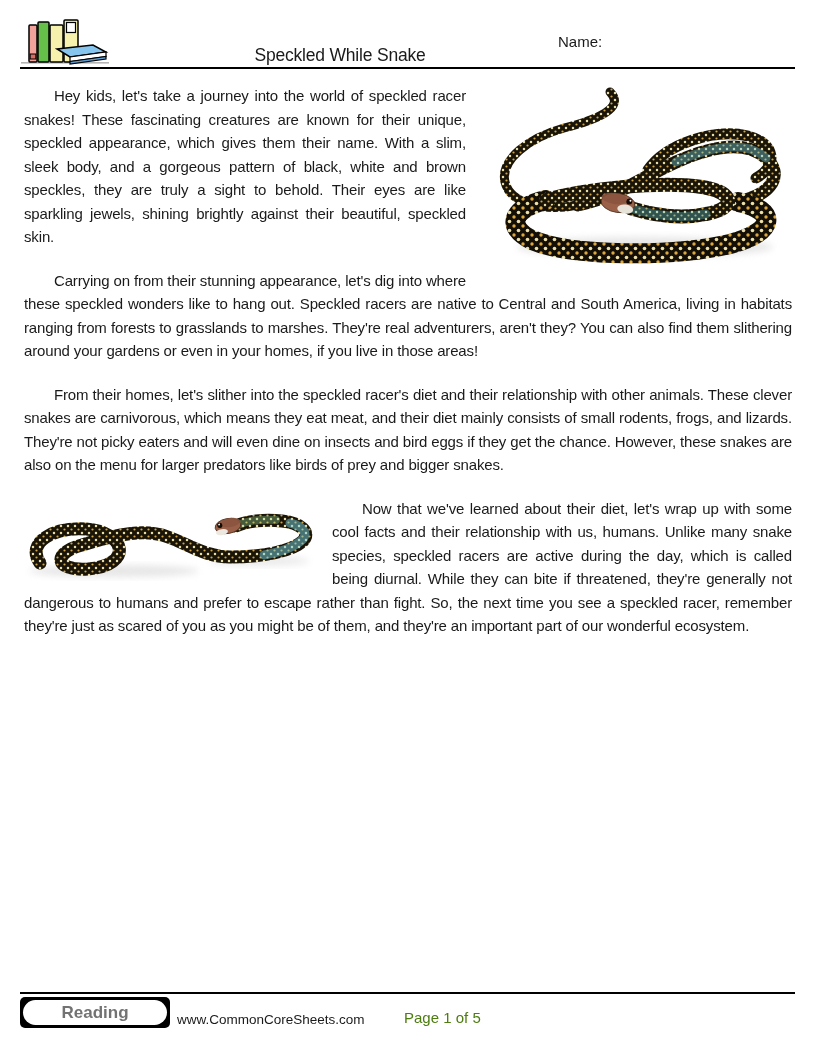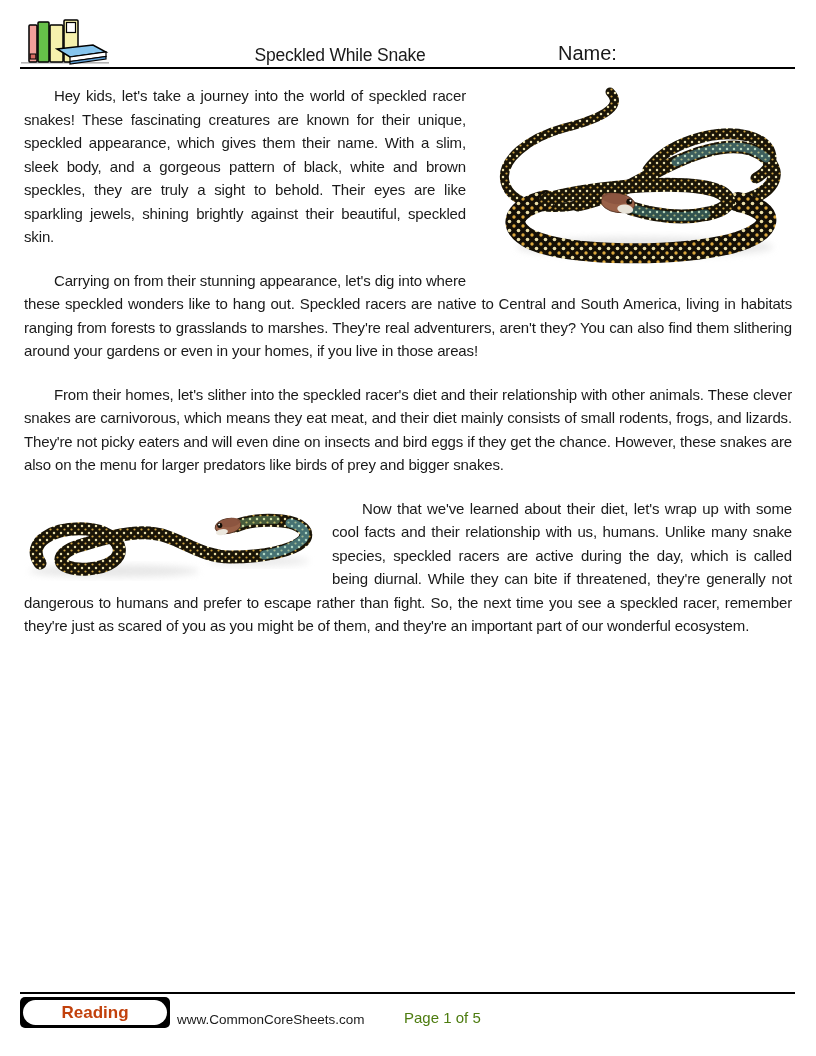--- a/index.html
+++ b/index.html
@@ -6,37 +6,37 @@
   .page{
     position:relative;width:816px;height:1056px;background:#ffffff;
     margin:0 auto;overflow:hidden;
     font-family:"Liberation Sans",sans-serif;color:#1a1a1a;
   }
   
   .header-rule{position:absolute;left:20px;right:21px;top:67px;height:2px;background:#000;}
   .logo{position:absolute;left:21px;top:16px;width:88px;height:52px;}
   .page-title{position:absolute;left:120px;width:440px;top:45px;text-align:center;
     font-size:17.5px;letter-spacing:-0.2px;}
-  .name-label{position:absolute;left:558px;top:42px;font-size:20px;}
+  .name-label{position:absolute;left:558px;top:33px;font-size:15px;}
   
   .content{
     position:absolute;top:84px;left:24px;width:768px;
     font-size:15px;line-height:23.5px;text-align:justify;letter-spacing:-0.15px;
   }
   .content p{margin:0 0 20px 0;text-indent:30px;}
   figure{margin:0;padding:0;}
   .fig-right{float:right;width:312px;height:185px;margin:0 0 0 14px;}
   .fig-left{float:left;width:294px;height:84px;margin:6px 14px 2px 0;}
   .fig-right svg,.fig-left svg{display:block;width:100%;height:100%;}
   
   .footer-rule{position:absolute;left:20px;right:21px;top:992px;height:2px;background:#000;}
   .badge{position:absolute;left:20px;top:997px;width:150px;height:31px;background:#000;border-radius:5px;}
   .badge-inner{position:absolute;left:3px;right:3px;top:3px;bottom:3px;background:#fff;
     border-radius:14px;display:flex;align-items:center;justify-content:center;
-    font-weight:bold;font-size:17px;color:#c2410c;text-align:right;}
+    font-weight:bold;font-size:17px;color:#737373;text-align:right;}
   .website{position:absolute;left:177px;top:1012px;font-size:13.5px;color:#1a1a1a;}
   .page-indicator{position:absolute;left:404px;top:1009px;font-size:15px;color:#4d7c0f;}
 </style>
 </head>
 <body>
 
 <div class="page">
 
   <div>
     <svg class="logo" viewBox="0 0 88 52">

